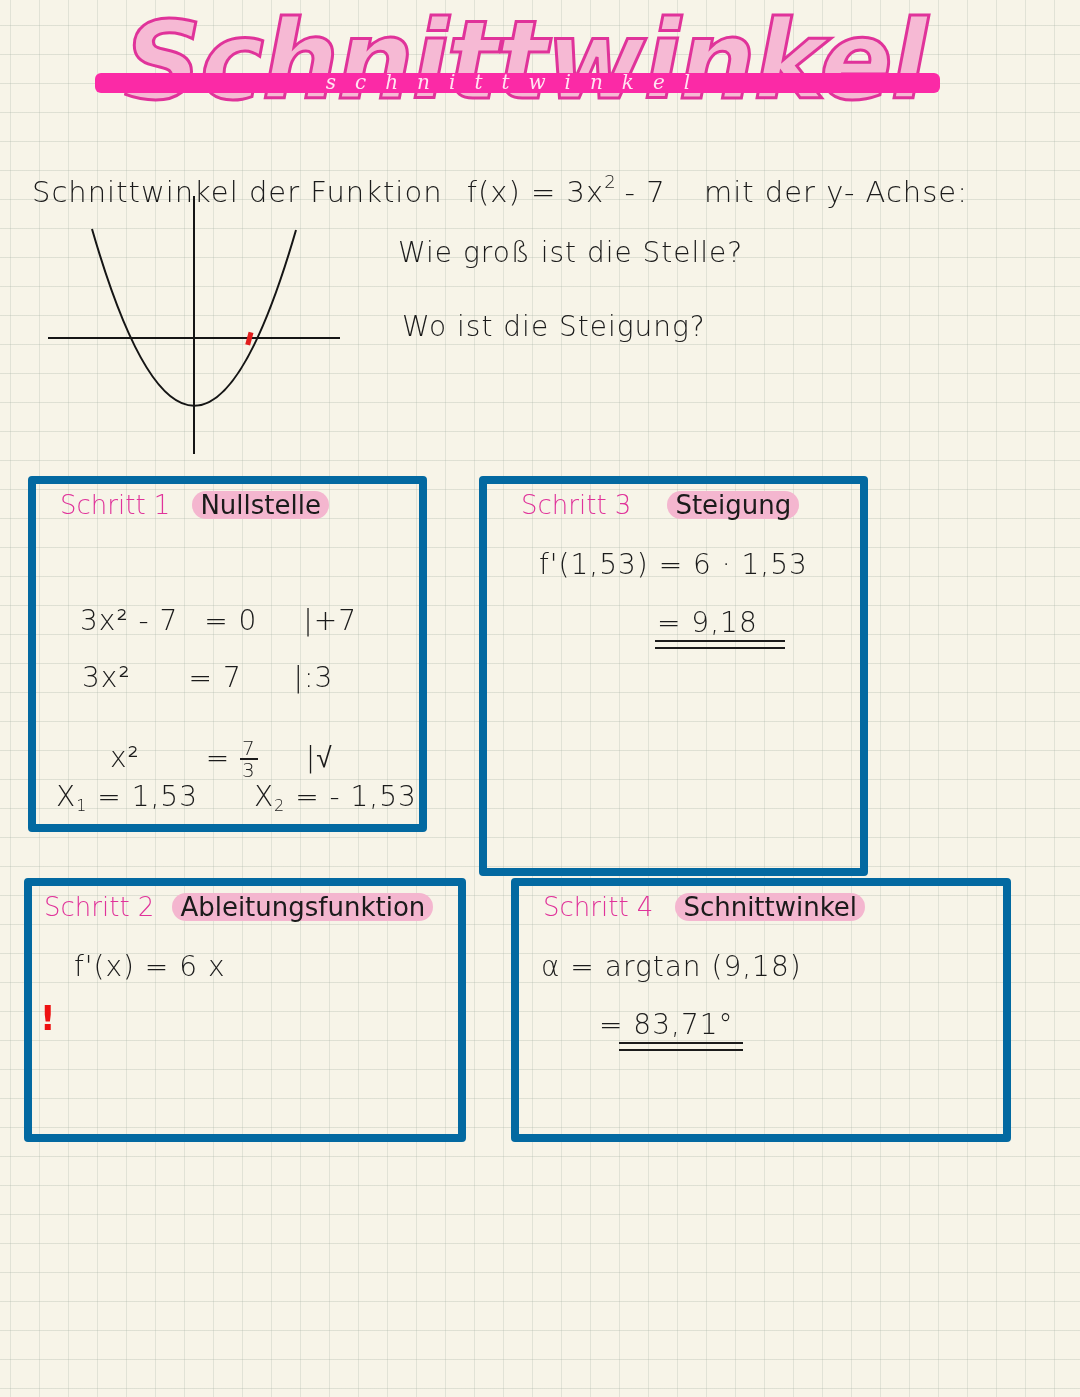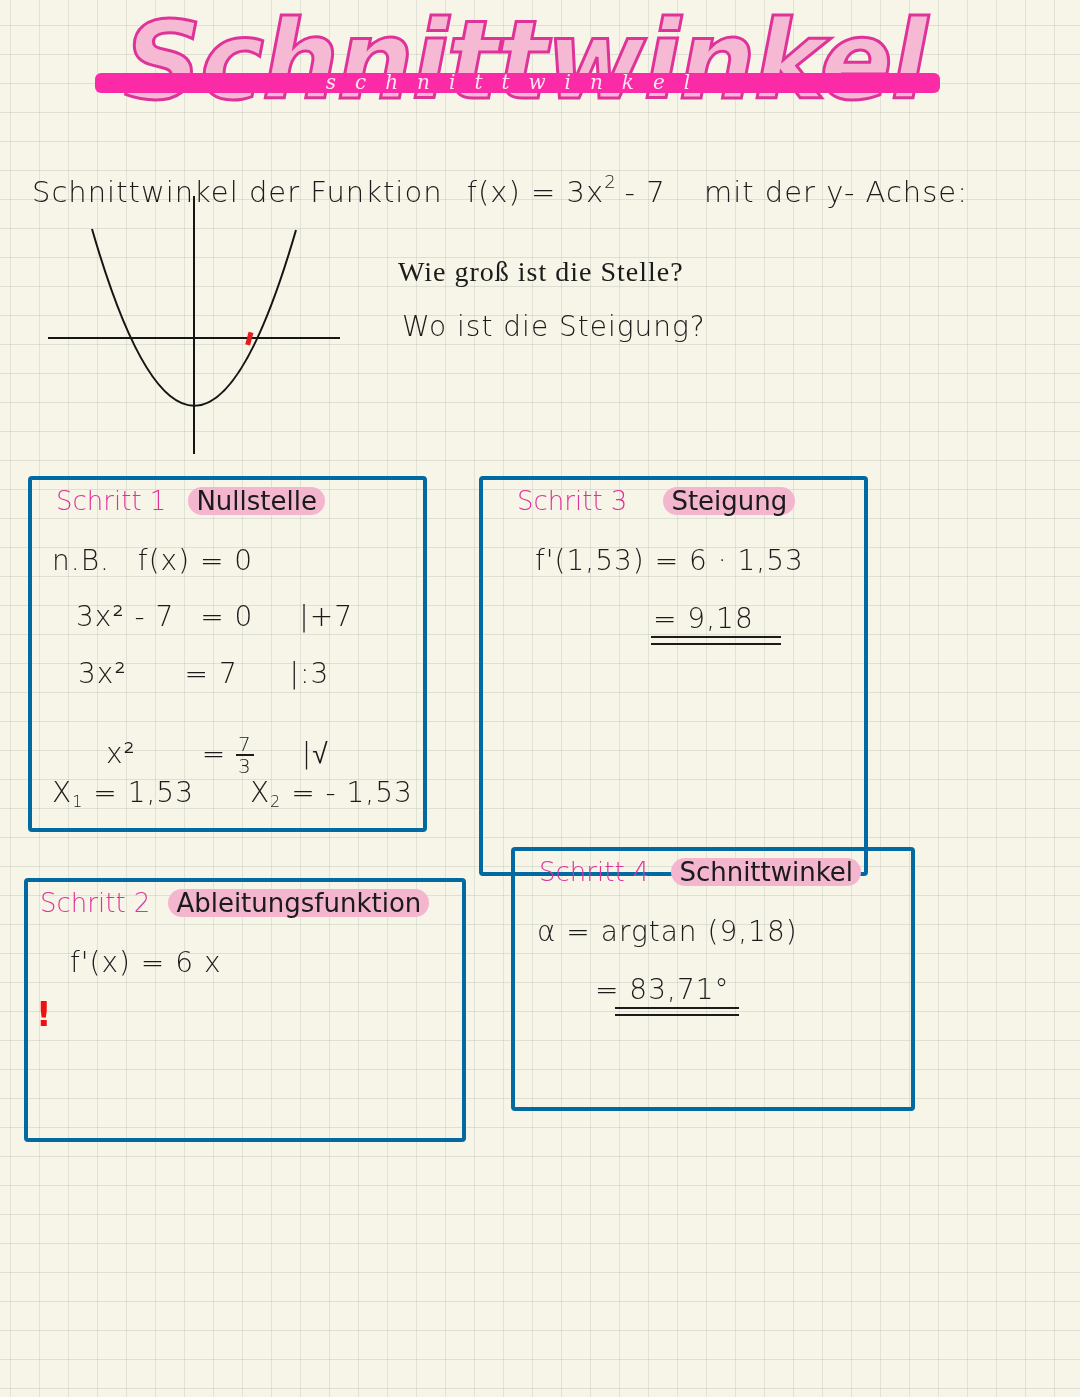--- a/index.html
+++ b/index.html
@@ -34,40 +34,40 @@
     color: #ffe4f2; font-family: "DejaVu Serif", serif; font-style: italic;
     font-size: 20px; line-height: 24px; letter-spacing: 19px; text-align: center;
   }
 
   #task { left: 32px; top: 136px; font-size: 29px; white-space: nowrap; margin-top: 35px; }
   #task span { margin-right: 14px; }
   #task .sup { font-size: 18px; vertical-align: 14px; }
 
   #graph { left: 45px; top: 192px; width: 300px; height: 265px; }
 
-  #q1 { left: 398px; top: 256px; font-size: 28px; font-family: Liberation Serif, serif; }
+  #q1 { left: 398px; top: 236px; font-size: 28px; }
   #q2 { left: 402px; top: 310px; font-size: 28px; }
 
   .box {
-    position: absolute; border: 4px solid #0369a1; border-radius: 4px;
+    position: absolute; border: 8px solid #0369a1; border-radius: 4px;
     box-sizing: border-box;
   }
   .box-head { position: absolute; white-space: nowrap; font-size: 26px; }
   .step { color: #e0339a; font-weight: 300; }
   .pill {
     display: inline-block; background: #f4b6cf; border-radius: 16px;
     padding: 0 8px; margin-left: 22px; color: #1b1b1b; line-height: 28px;
   }
   .line { position: absolute; white-space: nowrap; font-size: 28px; }
   .dbl { position: absolute; border-top: 2px solid #1b1b1b; border-bottom: 2px solid #1b1b1b; height: 5px; }
 
   #box1 { left: 28px; top: 476px; width: 399px; height: 356px; }
   #box3 { left: 479px; top: 476px; width: 389px; height: 400px; }
   #box2 { left: 24px; top: 878px; width: 442px; height: 264px; }
-  #box4 { left: 511px; top: 847px; width: 404px; height: 264px; }
+  #box4 { left: 511px; top: 878px; width: 500px; height: 264px; }
 
   .note { position: absolute; font-size: 20px; line-height: 29px; letter-spacing: 1.5px; }
   .warn { position: absolute; color: #e11; font-size: 34px; font-weight: bold; }
   .frac { display: inline-flex; flex-direction: column; align-items: center; font-size: 20px; line-height: 20px; vertical-align: middle; }
   .frac .num { border-bottom: 2px solid #1b1b1b; padding: 0 2px; }
   .sub { font-size: 16px; vertical-align: -5px; }
 </style>
 </head>
 <body>
 
@@ -89,24 +89,20 @@
   <path d="M 47 37 Q 149 390 251 38" fill="none" stroke="#151515" stroke-width="2"></path>
   <rect x="202" y="140" width="5" height="13" fill="#e11d1d" transform="rotate(15 204 146)"></rect>
 </svg>
 
 <div id="q1" class="abs hand">Wie groß ist die Stelle?</div>
 <div id="q2" class="abs hand">Wo ist die Steigung?</div>
 
 <div id="box1" class="box">
   <div class="box-head" style="left:24px; top:6px;">
     <span class="step">Schritt 1</span><span class="pill">Nullstelle</span>
-  </div>
-  <div class="line hand" style="left:20px; top:64px;">
-    <span>n.B.</span>
-    <span style="margin-left:18px">f(x) = 0</span>
   </div>
   <div class="line hand" style="left:44px; top:120px;">
     <span>3x² - 7</span>
     <span style="margin-left:16px">= 0</span>
     <span style="margin-left:36px">|+7</span>
   </div>
   <div class="line hand" style="left:46px; top:177px;">
     <span>3x²</span>
     <span style="margin-left:48px">= 7</span>
     <span style="margin-left:42px">|:3</span>

